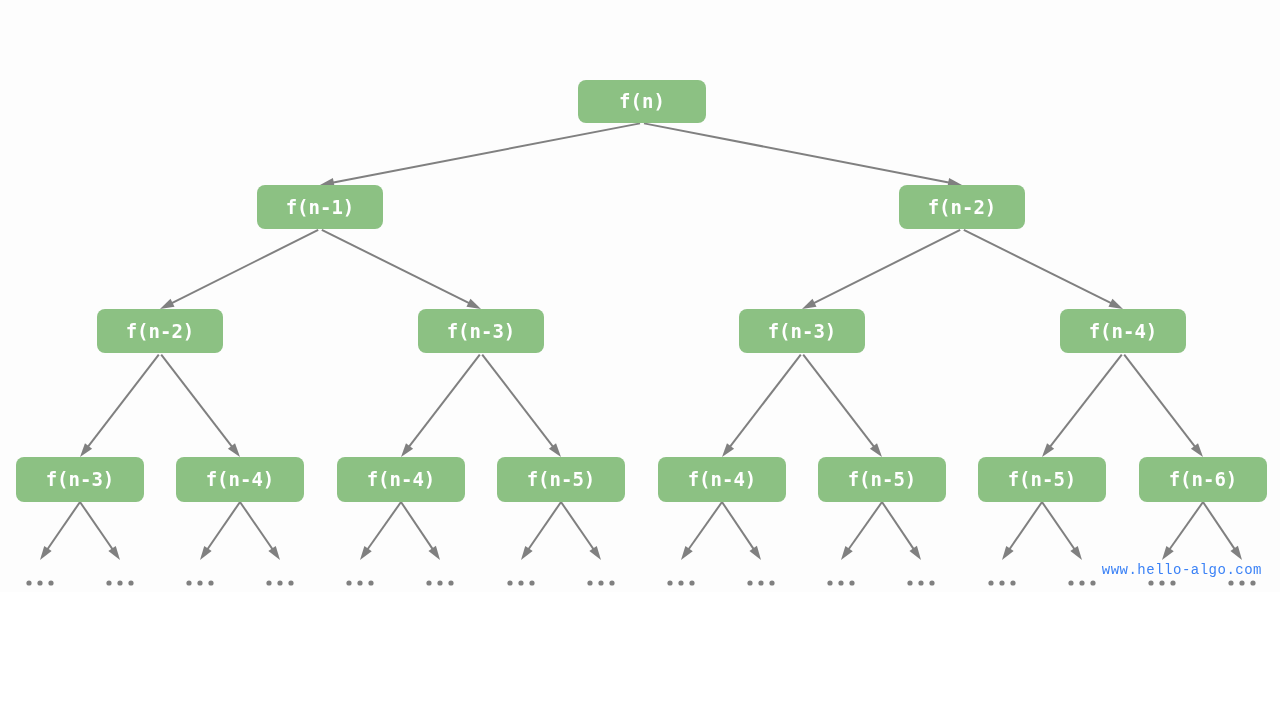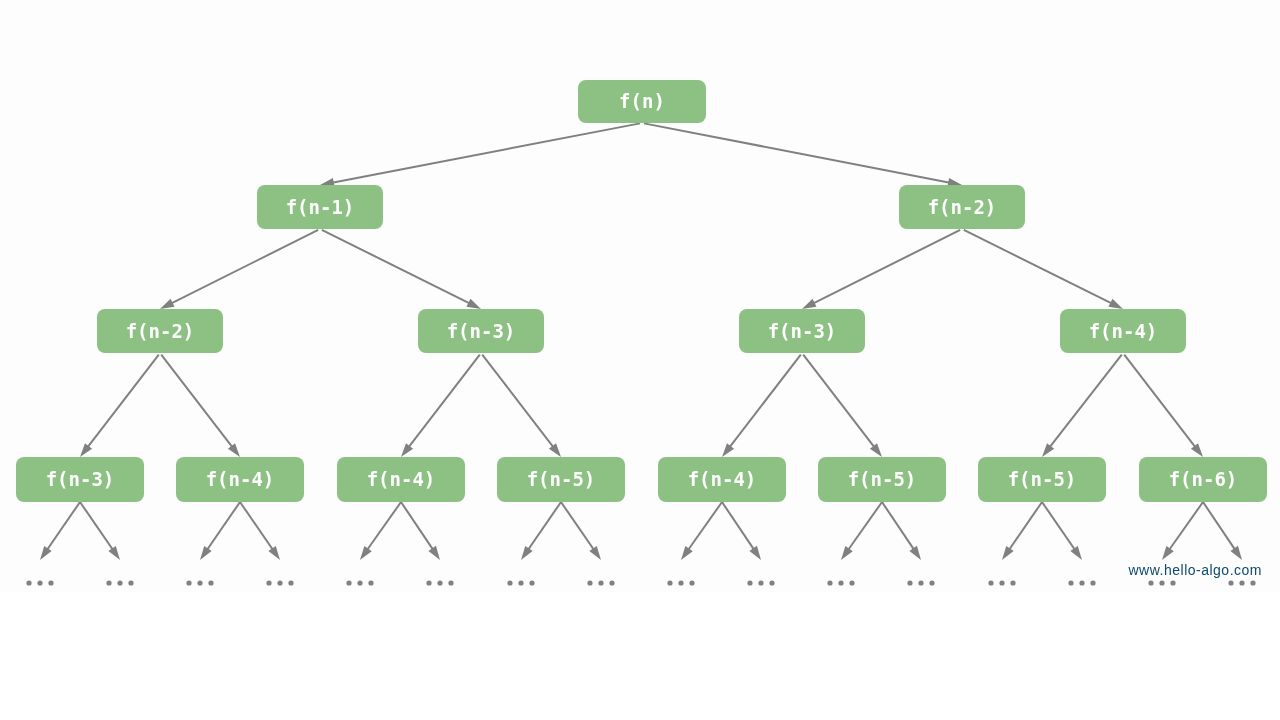--- a/index.html
+++ b/index.html
@@ -45,22 +45,22 @@
   .arrow-head {
     fill: #808080;
   }
   .ellipsis-dot {
     fill: #808080;
   }
   .watermark {
     position: absolute;
     right: 18px;
     bottom: 14px;
-    color: #0c4a6e;
-    font-family: Liberation Sans, sans-serif;
+    color: #3b82f6;
+    font-family: Liberation Mono, monospace;
     font-size: 14px;
     letter-spacing: 0.5px;
     white-space: nowrap;
     text-align: right;
   }
 </style>
 </head>
 <body>
 
 <div id="canvas">

